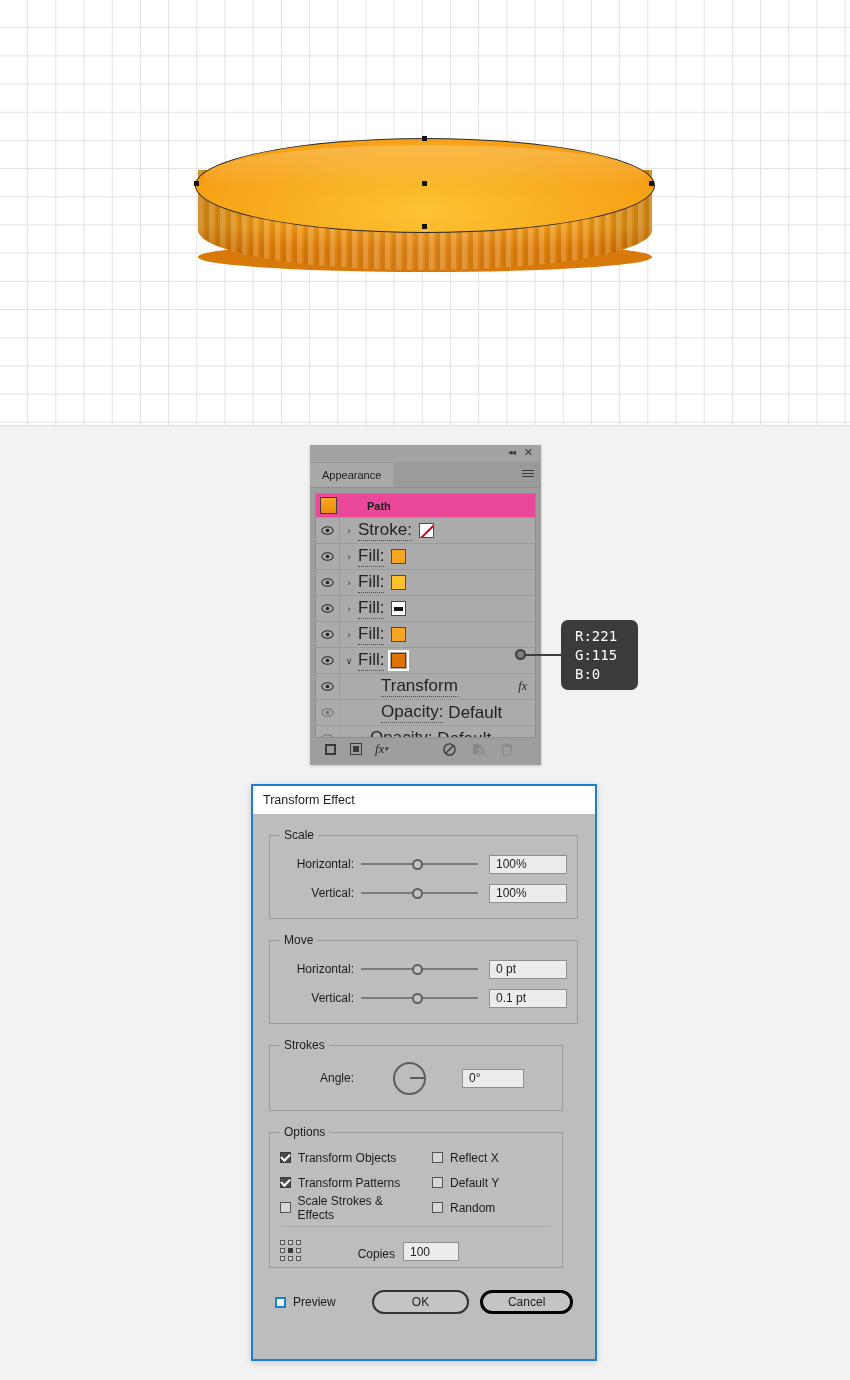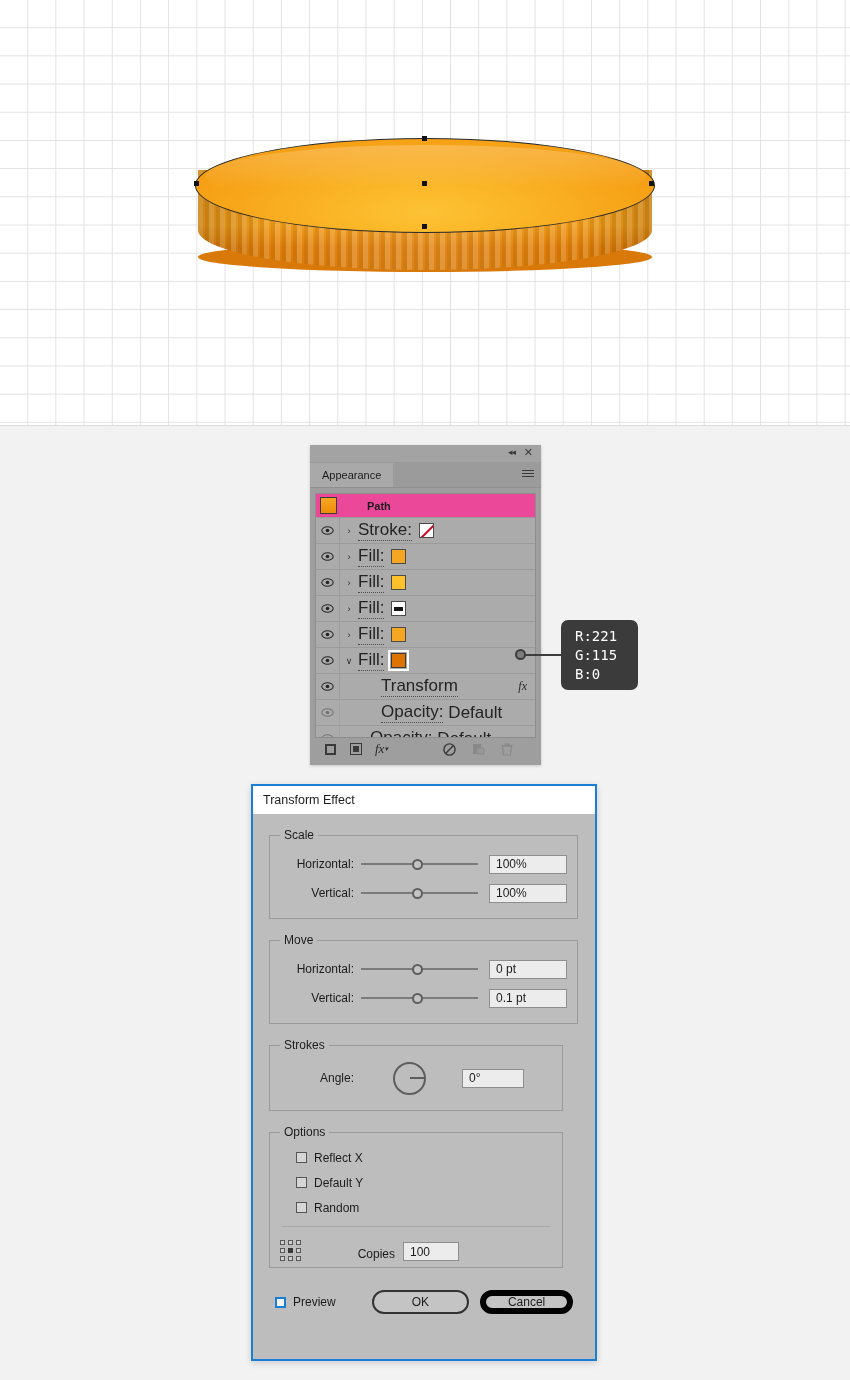--- a/index.html
+++ b/index.html
@@ -192,21 +192,21 @@
   .copies-field{
     width:56px;height:19px;background:#ececec;border:1px solid #8e8e8e;box-sizing:border-box;
     display:flex;align-items:center;padding-left:6px;font-size:12px;margin-right:93px;
   }
   .dlg-footer{position:absolute;left:0;right:0;bottom:44px;height:26px;display:flex;align-items:center;padding:0 22px;}
   .btn{
     height:24px;border-radius:12px;display:flex;align-items:center;justify-content:center;
     font-size:12px;color:#1c1c1c;background:#c4c4c4;box-sizing:border-box;
   }
   .btn.ok{width:100px;border:2px solid #333;margin-left:36px;}
-  .btn.cancel{width:95px;border:6px solid #000000;margin-left:11px;}
+  .btn.cancel{width:95px;border:3px solid #000000;margin-left:11px;}
   .preview-item{display:flex;align-items:center;font-size:12px;}
 </style>
 </head>
 <body>
 
 <div id="canvas"></div>
 <div id="canvas-edge"></div>
 <div id="canvas-below"></div>
 
 <div id="coin">
@@ -451,20 +451,34 @@
         <div class="angle-dial">
           <div class="needle"></div>
         </div>
         <div class="numfield" style="width:62px;margin-left:10px;">0°</div>
       </div>
     </fieldset>
 
     <fieldset class="group" style="padding-bottom:6px;">
       <legend>Options</legend>
       <div class="opt-grid">
+        <div class="opt-col">
+          <div class="opt-item">
+            <div class="cbox checked"></div>
+            <span>Transform Objects</span>
+          </div>
+          <div class="opt-item">
+            <div class="cbox checked"></div>
+            <span>Transform Patterns</span>
+          </div>
+          <div class="opt-item">
+            <div class="cbox"></div>
+            <span>Scale Strokes &amp; Effects</span>
+          </div>
+        </div>
         <div class="opt-col">
           <div class="opt-item" style="padding-left:16px;">
             <div class="cbox"></div>
             <span>Reflect X</span>
           </div>
           <div class="opt-item" style="padding-left:16px;">
             <div class="cbox"></div>
             <span>Default Y</span>
           </div>
           <div class="opt-item" style="padding-left:16px;">

